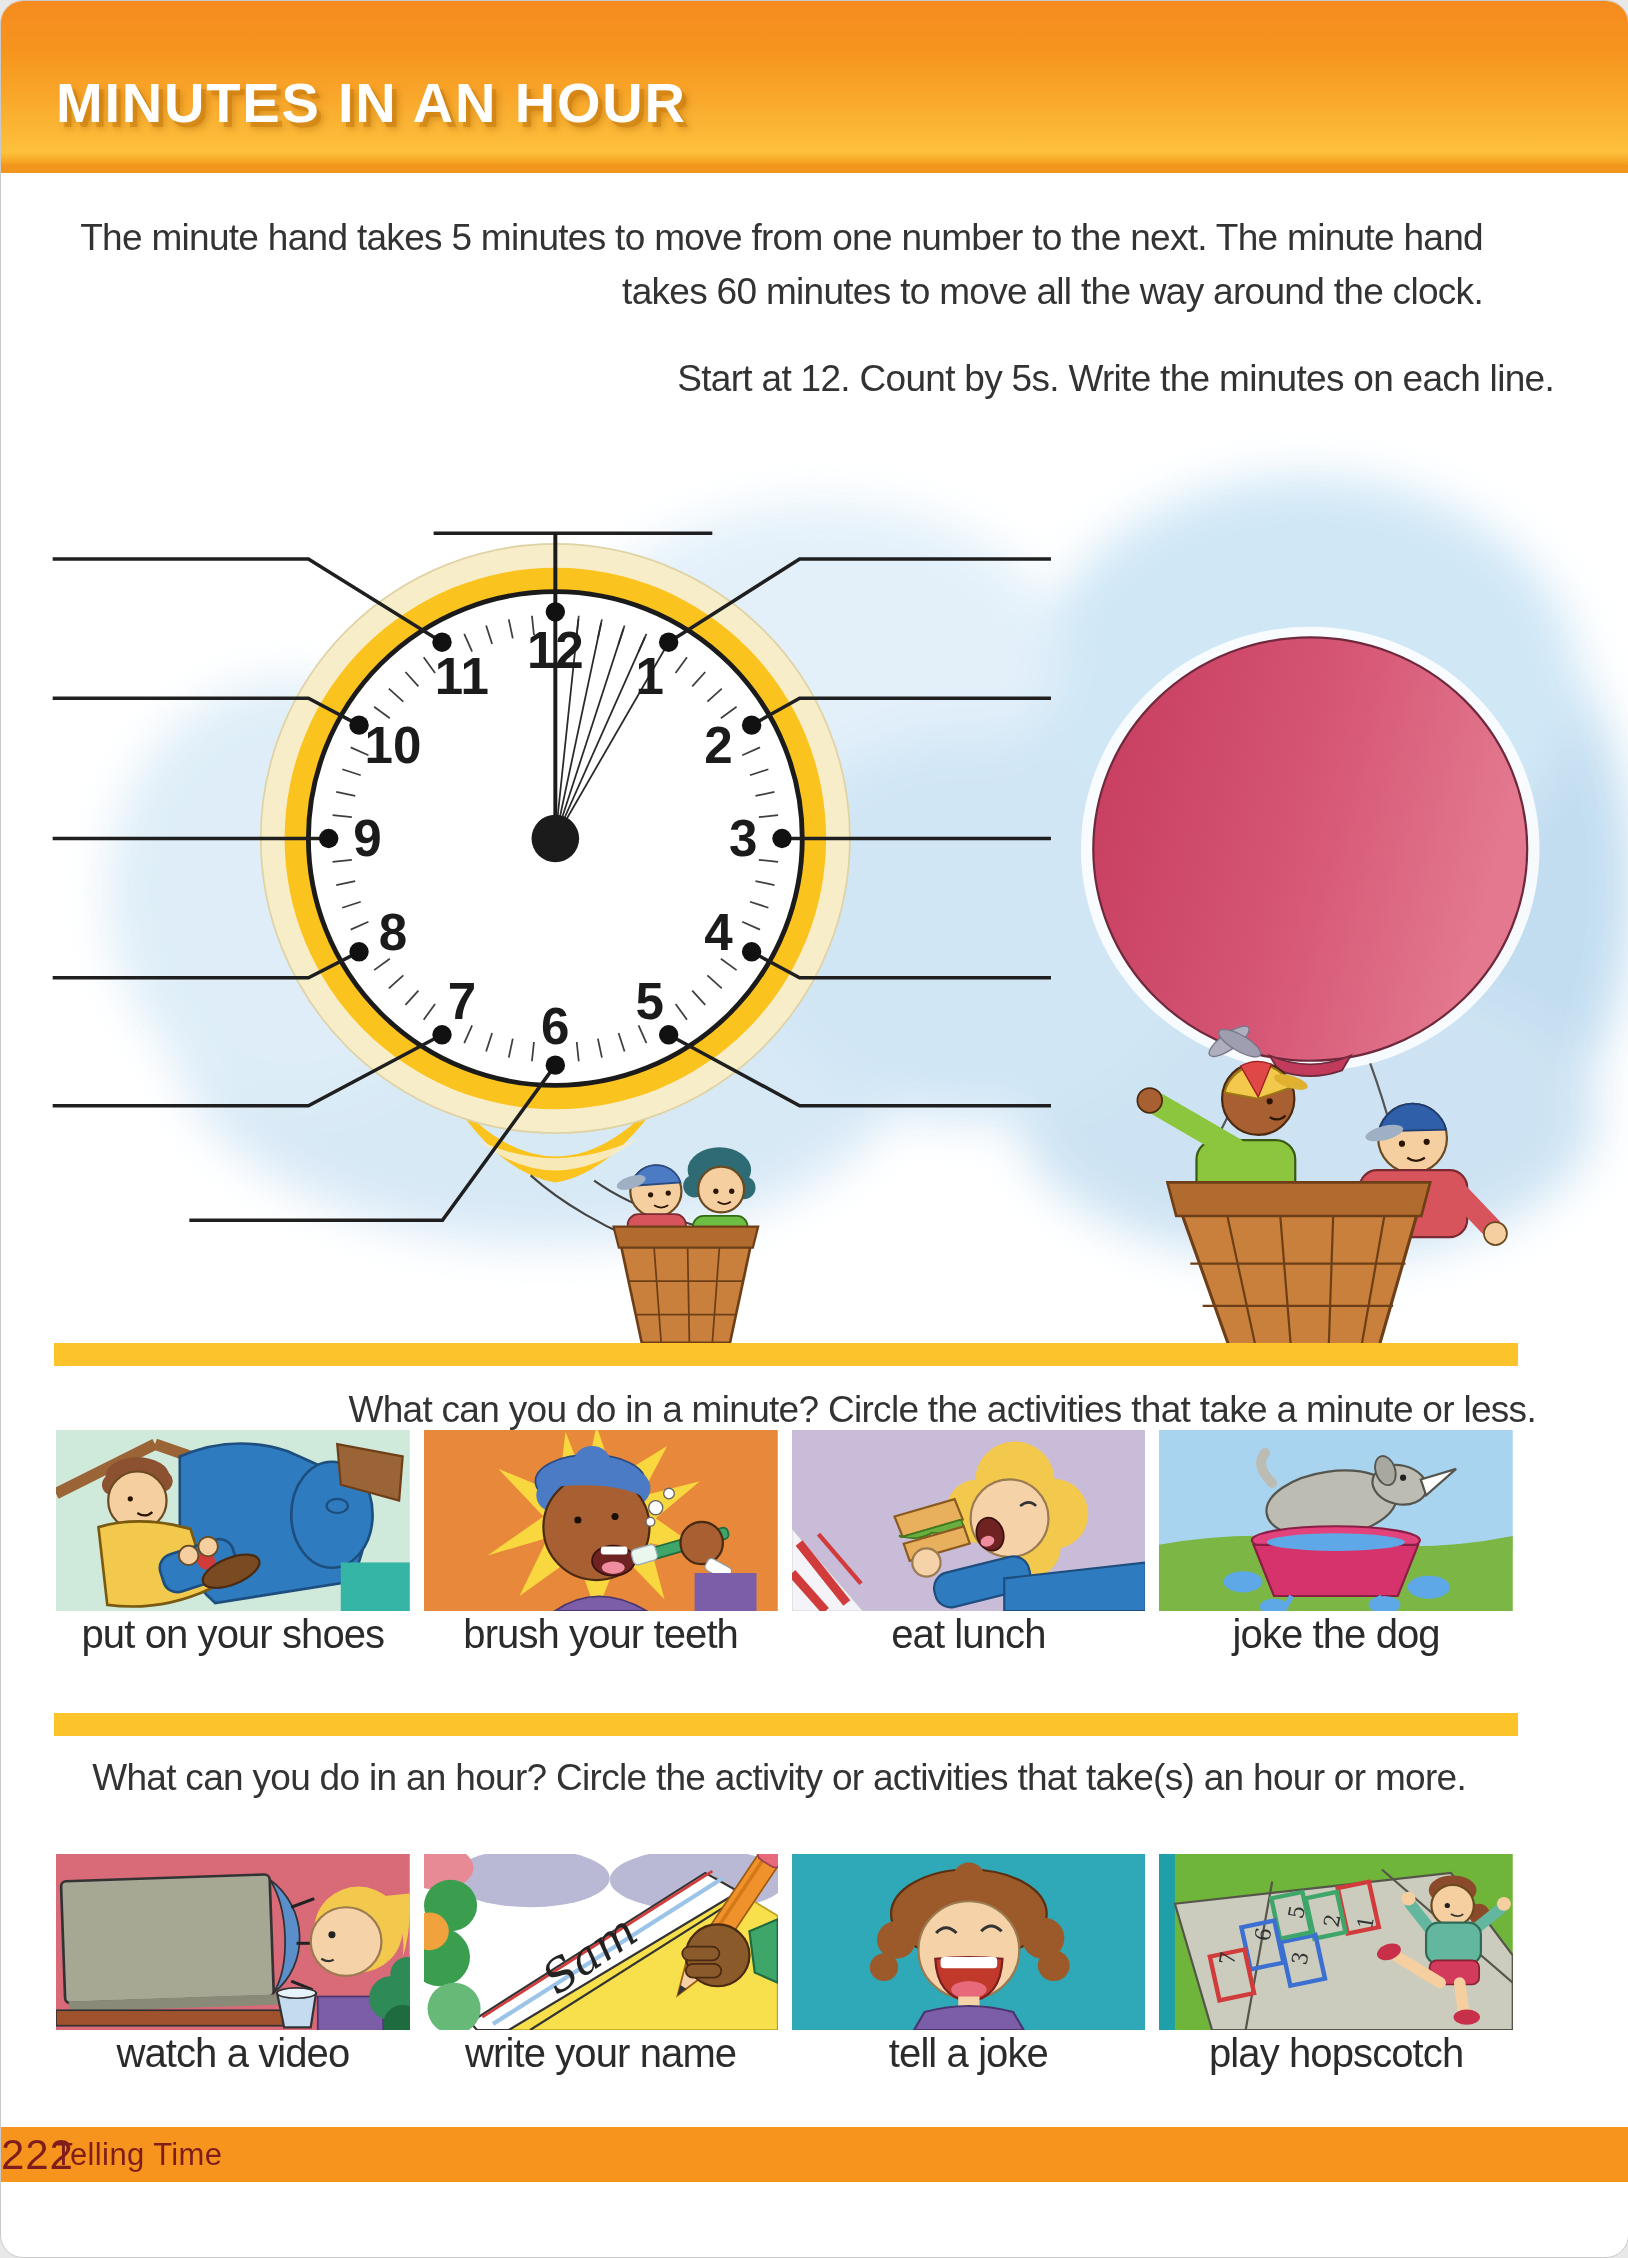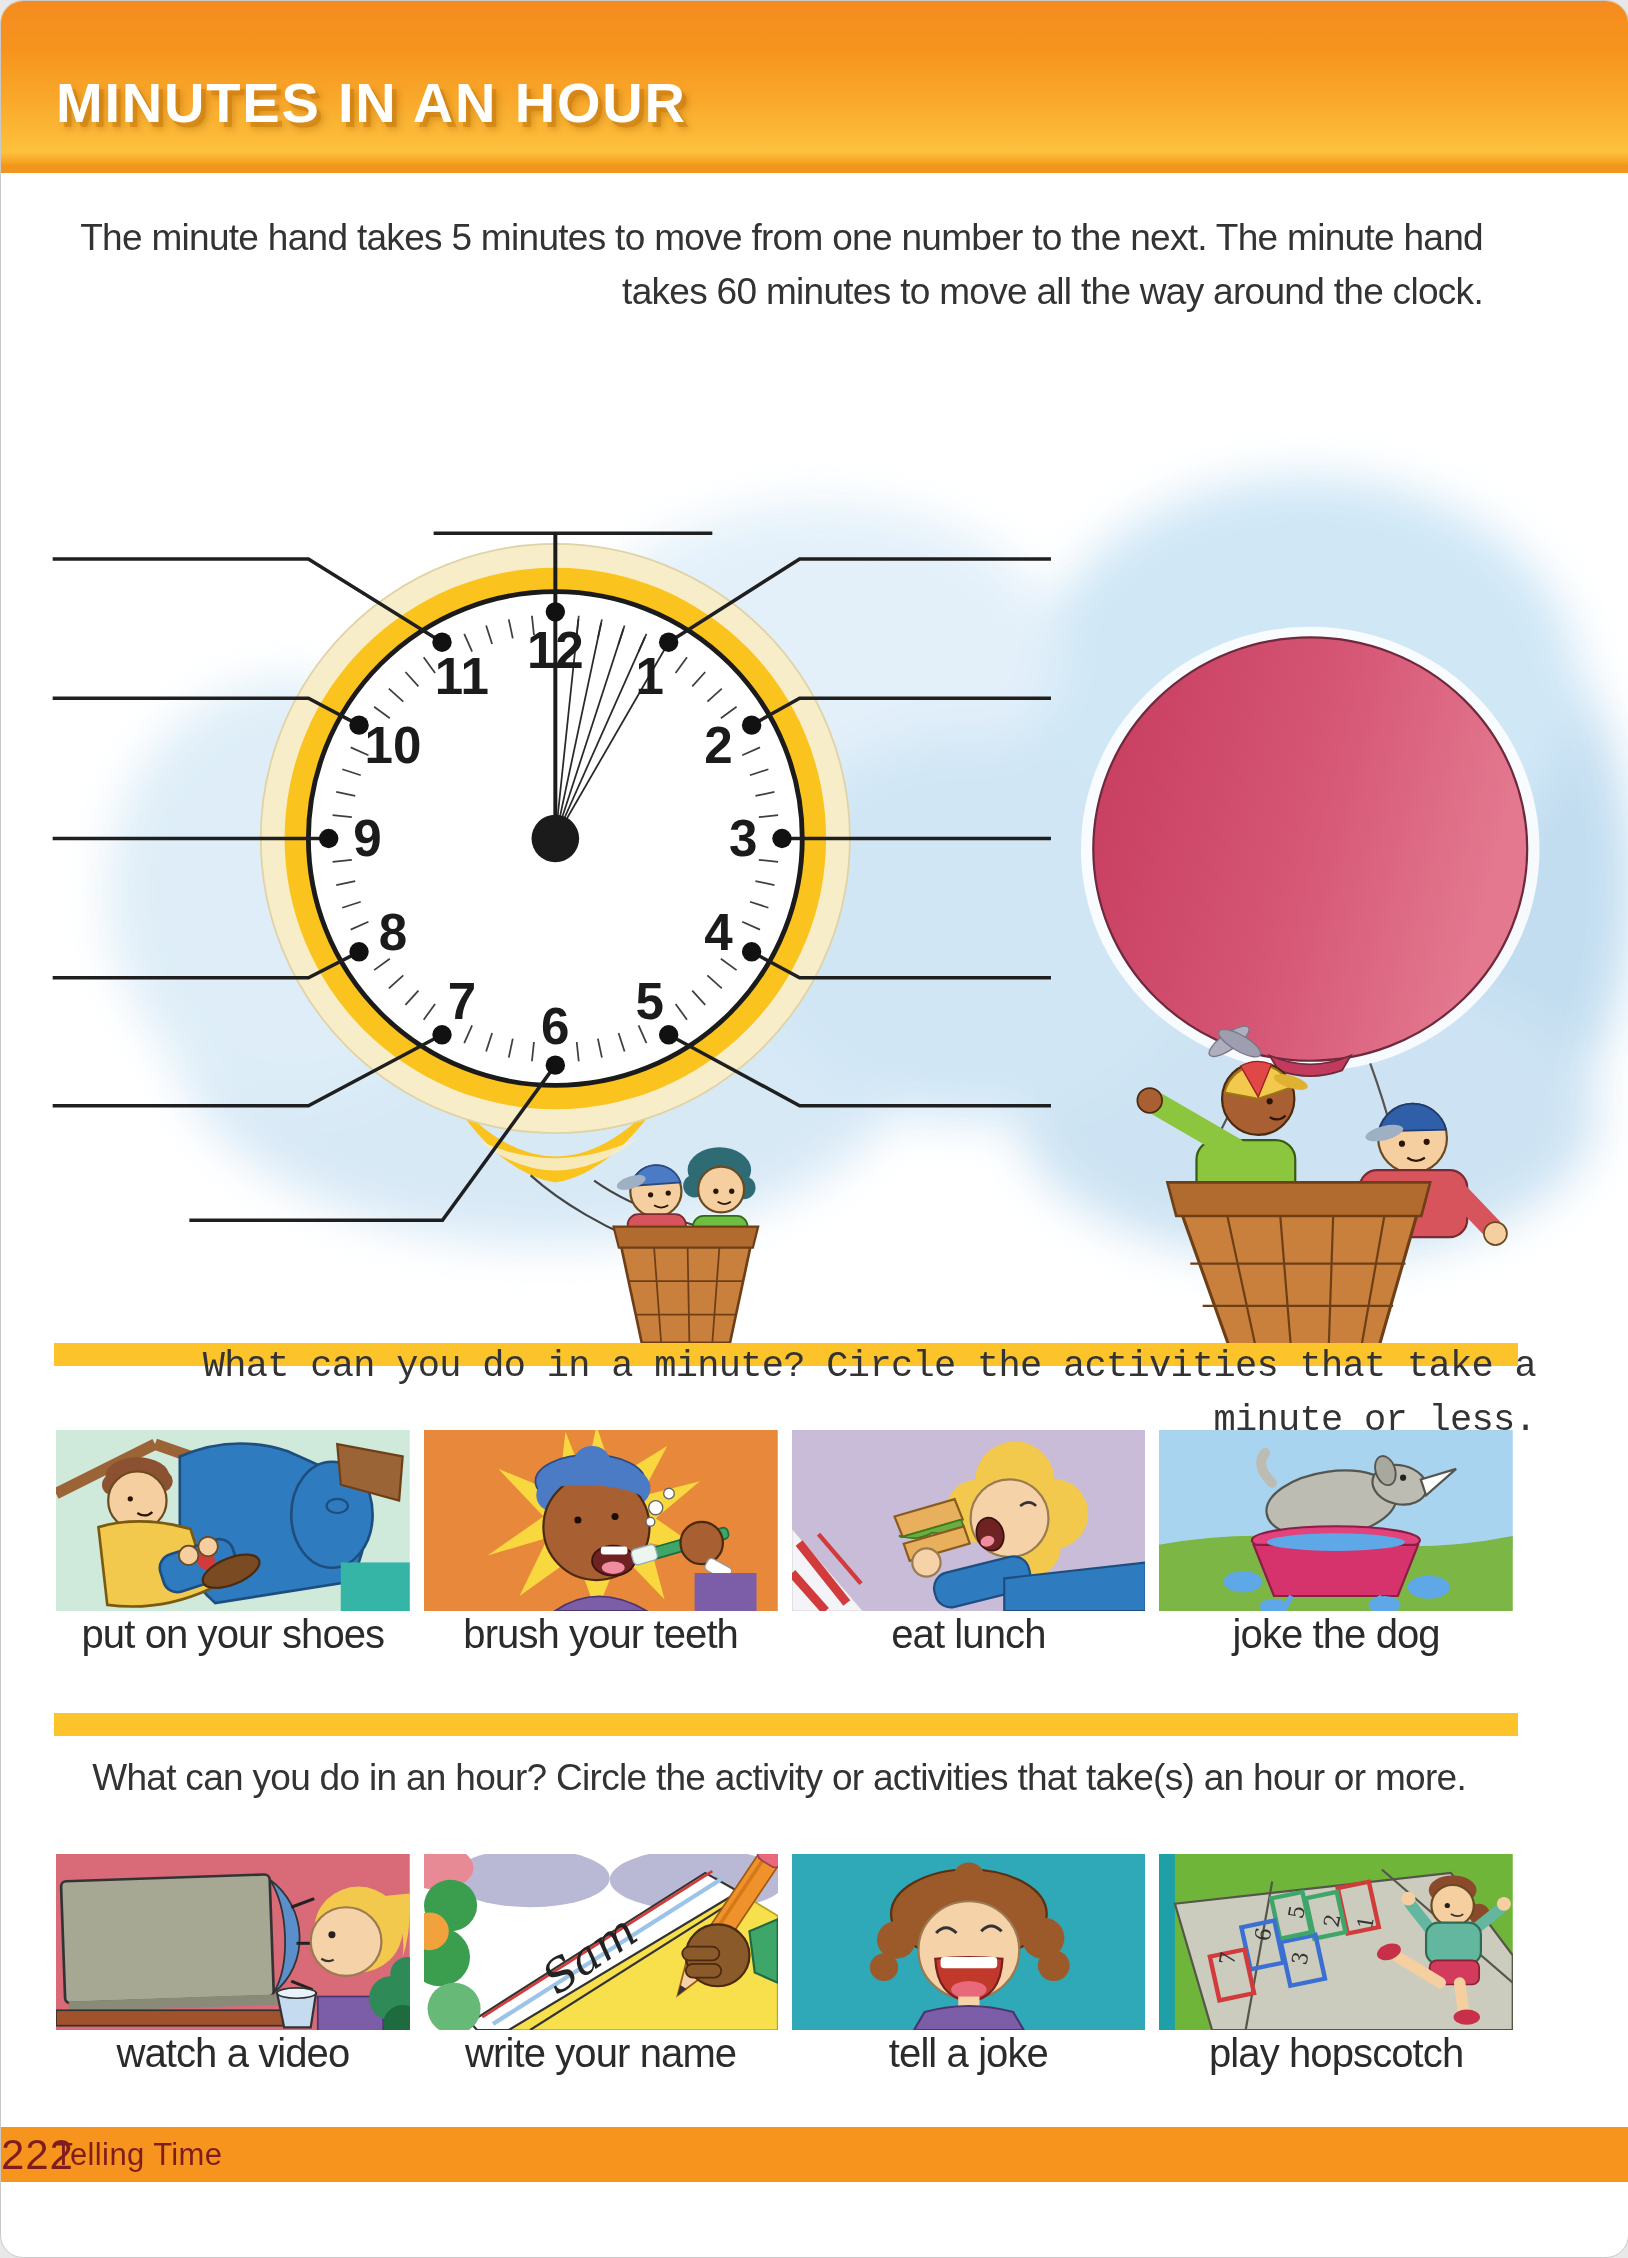--- a/index.html
+++ b/index.html
@@ -20,21 +20,21 @@
     font-size:56px;font-weight:bold;letter-spacing:1.8px;color:#ffffff;
     text-shadow:4.4px 5.3px 0 rgba(200,120,10,.5),6.2px 7px 7px rgba(150,85,0,.35);
   }
   
   .bodytext{
     position:absolute;left:53px;color:#333333;
     font-size:37px;line-height:54px;letter-spacing:-0.7px;text-align:right;
   }
   #intro-paragraph{top:210px;width:1429px;}
   #intro-instruction{top:351px;width:1500px;}
-  #minute-question{top:1338px;width:1482px;font-family:Liberation Mono, monospace;}
+  #minute-question{top:1382px;width:1482px;}
   #hour-question{top:1750px;width:1412px;}
   
   .divider{position:absolute;left:53px;width:1464px;height:23px;background:#FDC32B;}
   #divider-1{top:1342px;}
   #divider-2{top:1712px;}
   
   .activity-row{position:absolute;left:55px;width:1457px;display:flex;gap:14px;}
   #row-minute{top:1429px;}
   #row-hour{top:1853px;}
   .activity-cell{flex:1;display:flex;flex-direction:column;align-items:center;}
@@ -58,20 +58,21 @@
 </head>
 <body>
 
 <div id="page">
 
   <div id="header-bar">
     <div id="page-title">MINUTES IN AN HOUR</div>
   </div>
 
   <div class="bodytext" id="intro-paragraph">The minute hand takes 5 minutes to move from one number to the next. The minute hand takes 60 minutes to move all the way around the clock.</div>
+  <div class="bodytext" id="intro-instruction">Start at 12. Count by 5s. Write the minutes on each line.</div>
 
   <svg id="scene" viewBox="0 480 1846 1050">
     <defs>
       <filter id="soft" x="-40%" y="-40%" width="180%" height="180%">
         <feGaussianBlur stdDeviation="26"></feGaussianBlur>
       </filter>
       <linearGradient id="gradPink" x1="0" y1="0" x2="1" y2="0.25">
         <stop offset="0" stop-color="#C63B5E"></stop>
         <stop offset="0.55" stop-color="#D55574"></stop>
         <stop offset="1" stop-color="#E3788F"></stop>

